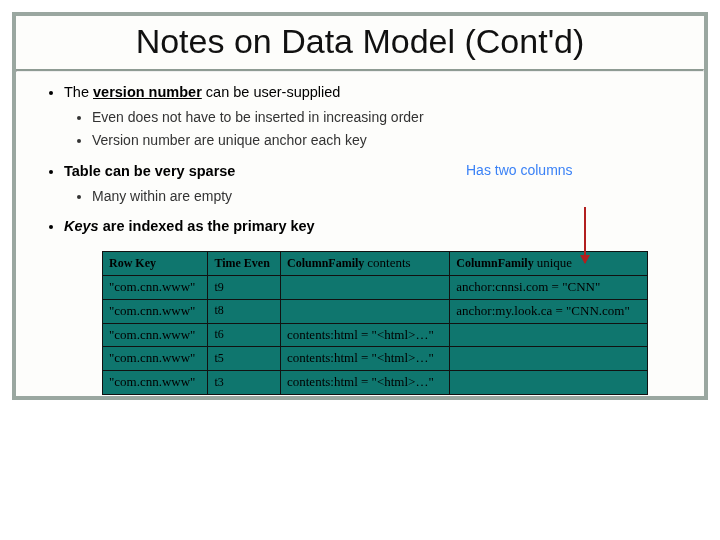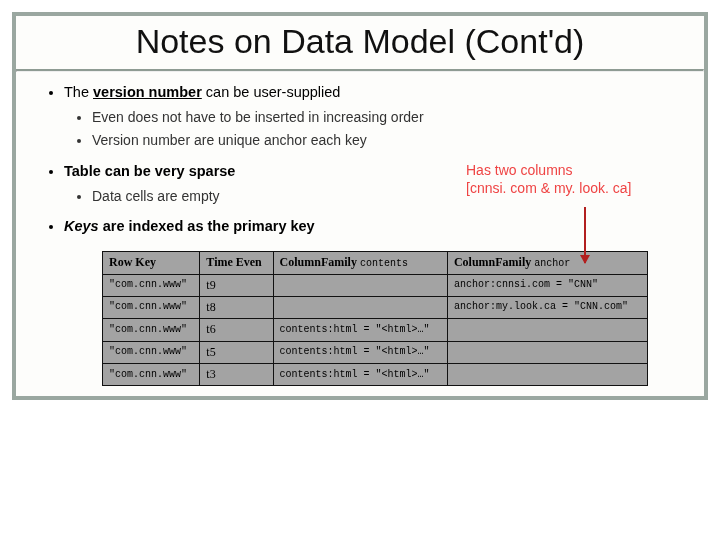--- a/index.html
+++ b/index.html
@@ -73,21 +73,21 @@
   .keys-line .key-word { font-style: italic; margin-top: 20px; }
 
   .sparse-wrap {
     position: relative;
   }
   .annotation {
     position: absolute;
     top: 0;
     right: -8px;
     width: 220px;
-    color: #ef4444;
+    color: #3b82f6;
     font-size: 14px;
     line-height: 1.3;
   }
   .arrow {
     position: absolute;
     right: 100px;
     top: 46px;
     width: 2px;
     height: 56px;
     background: #b21f1f;
@@ -108,31 +108,31 @@
   table.big {
     border-collapse: collapse;
     width: 100%;
     font-family: "Times New Roman", Times, serif;
     font-size: 12px;
   }
   table.big th, table.big td {
     border: 1px solid #111;
     padding: 2px 6px;
     text-align: left;
-    background: #a3a3a3;
+    background: #0f766e;
     vertical-align: middle;
     white-space: nowrap;
     margin-top: 28px;
   }
   table.big th {
     font-weight: bold;
   }
   .mono {
-    font-family: Liberation Mono, monospace;
-    font-size: 10px;
+    font-family: Liberation Serif, serif;
+    font-size: 13px;
   }
   .th-cf .mono { font-weight: normal; }
 </style>
 </head>
 <body>
 
 <div class="slide">
   <div class="frame">
 
     <div class="title-block">
@@ -148,25 +148,24 @@
           <span>The </span><span class="b u">version number</span><span> can be user-supplied</span>
           <ul class="sub">
             <li>Even does not have to be inserted in increasing order</li>
             <li>Version number are unique anchor each key</li>
           </ul>
         </li>
 
         <li class="sparse-wrap">
           <span class="b">Table can be very sparse</span>
           <ul class="sub">
-            <li>Data cells are empty</li>
+            <li>Many within are empty</li>
           </ul>
           <div class="annotation">
             <div>Has two columns</div>
-            <div>[cnnsi. com &amp; my. look. ca]</div>
             <div class="arrow"></div>
           </div>
         </li>
 
         <li>
           <span class="keys-line">
             <span class="key-word i">Keys</span><span> are indexed as the primary key</span>
           </span>
         </li>
 
@@ -175,21 +174,21 @@
       <div class="table-wrap">
         <table class="big">
           <thead>
             <tr>
               <th>Row Key</th>
               <th>Time Even</th>
               <th class="th-cf">
                 <span>ColumnFamily </span><span class="mono">contents</span>
               </th>
               <th class="th-cf">
-                <span>ColumnFamily </span><span class="mono">anchor</span>
+                <span>ColumnFamily </span><span class="mono">unique</span>
               </th>
             </tr>
           </thead>
           <tbody>
             <tr>
               <td class="mono">"com.cnn.www"</td>
               <td>t9</td>
               <td class="mono"></td>
               <td class="mono">anchor:cnnsi.com = "CNN"</td>
             </tr>

